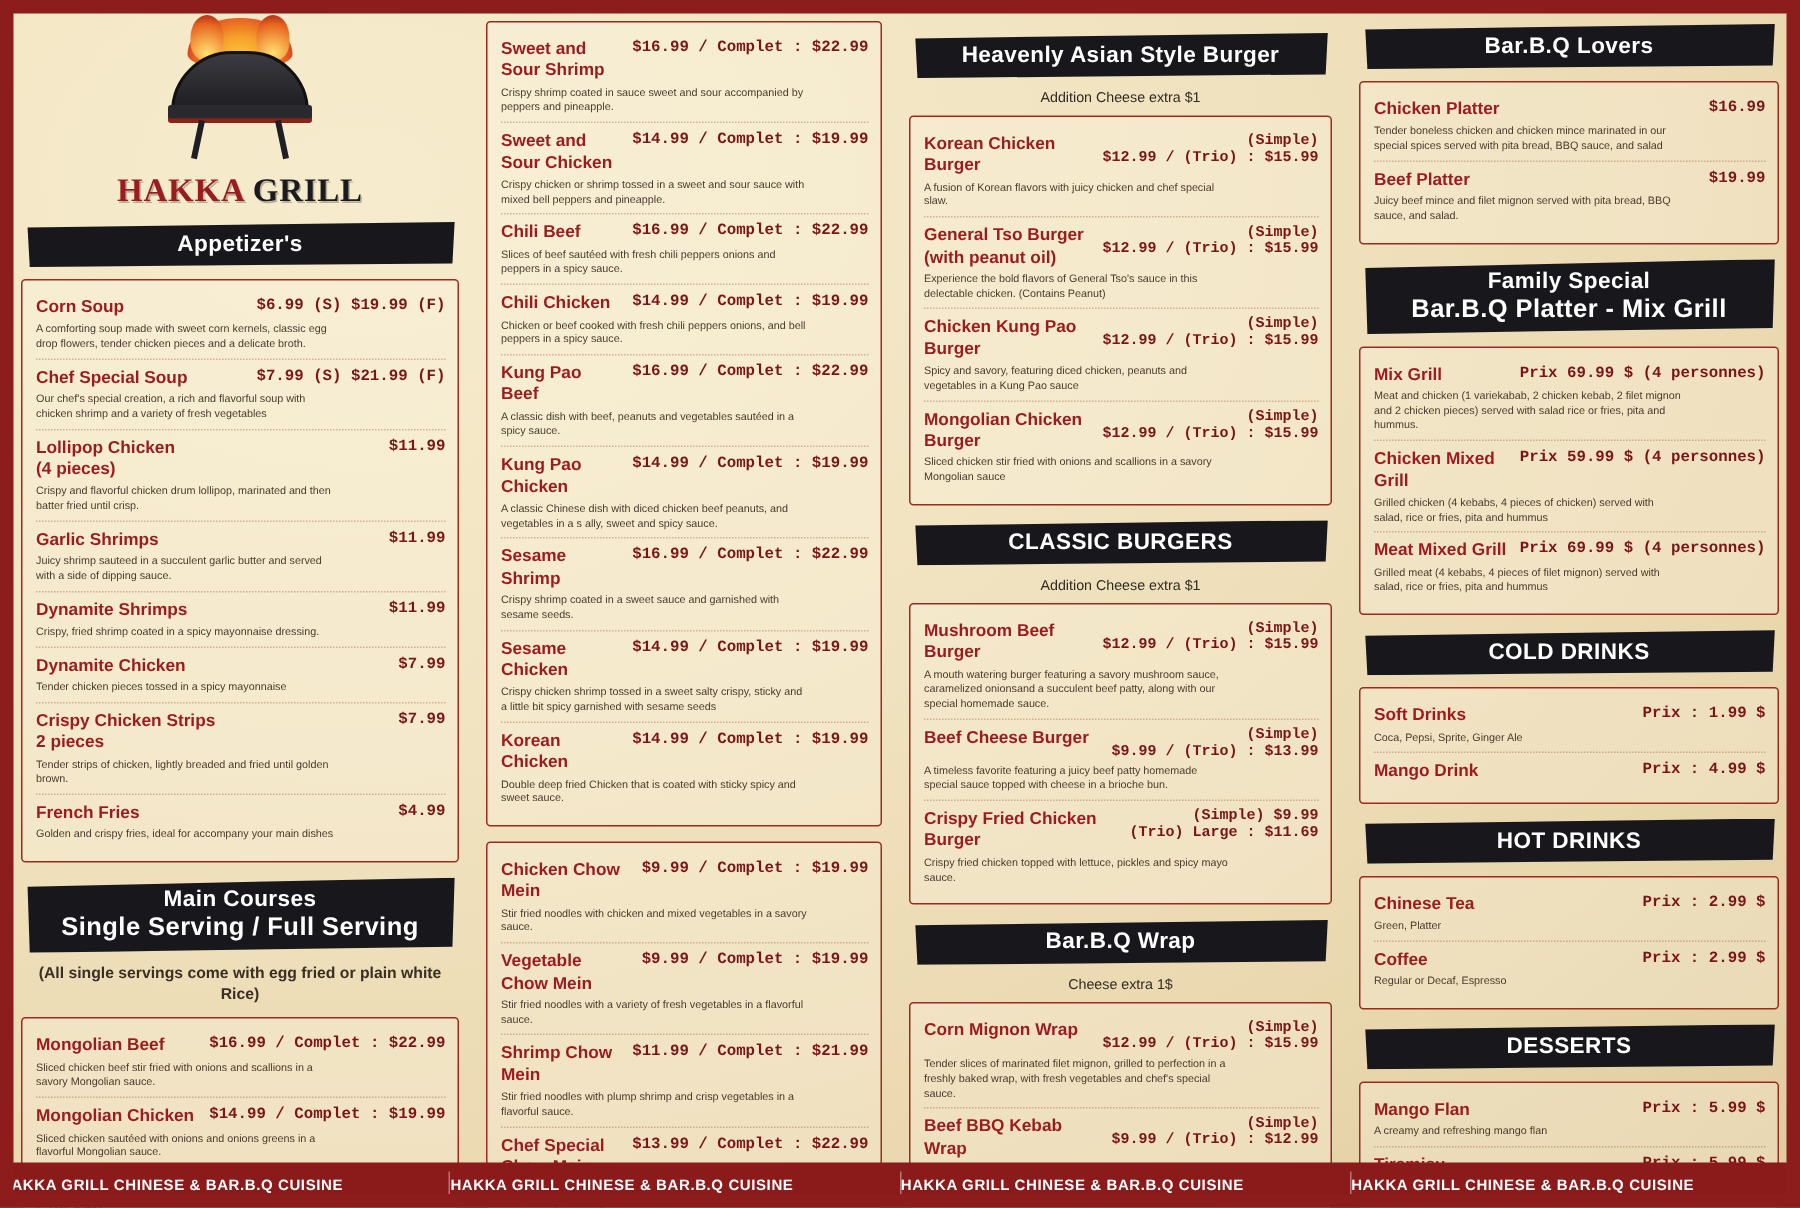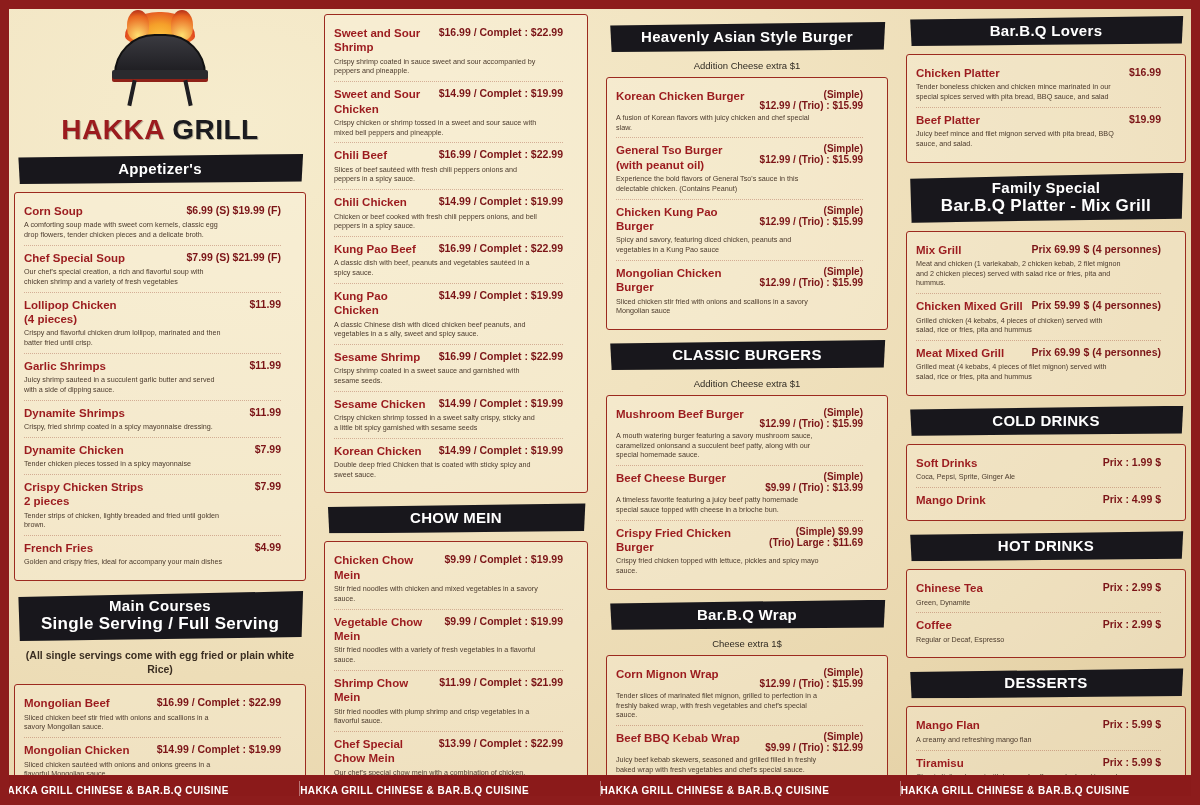--- a/index.html
+++ b/index.html
@@ -41,35 +41,35 @@
     letter-spacing:.3px;
     clip-path: polygon(1.5% 12%, 99% 0%, 98.5% 92%, 2% 100%);
     box-shadow:0 2px 3px rgba(0,0,0,.25);
   }
   .ribbon .t1 { font-size:15px; display:block; }
   .ribbon .t2 { font-size:17px; display:block; }
 
   .section-box {
     border:1.5px solid #9c2a1f;
     border-radius:3px;
-    padding:6px 24px 8px 9px;
+    padding:6px 8px 8px 9px;
     margin:0 4px 10px 4px;
     background:rgba(255,252,240,.25);
   }
 
   .item { padding:5px 0 5px 0; }
   .item + .item { border-top:1px dotted rgba(150,60,40,.35); }
   .item-head {
     display:flex; justify-content:space-between; align-items:flex-start; gap:6px;
   }
   .item-name {
     color:#9b1b1e; font-weight:bold; font-size:11.5px; line-height:1.25;
   }
   .item-price {
-    color:#7b1417; font-weight:bold; font-size:10.5px; white-space:nowrap; text-align:left;
+    color:#7b1417; font-weight:bold; font-size:10.5px; white-space:nowrap; text-align:left;font-family:Liberation Mono, monospace;
   }
   .item-desc {
     color:#4b3a2c; font-size:7.2px; line-height:1.35; margin-top:2px; max-width:205px;
   }
   .note {
     text-align:center; font-size:10.5px; color:#3b2e22; font-weight:bold;
     margin:2px 4px 8px 4px; line-height:1.3;
   }
   .subnote { text-align:center; font-size:9.5px; color:#2f2a22; font-weight:normal; margin:0 0 6px 0; }
 
@@ -109,22 +109,22 @@
     position:absolute; left:50%; top:68px; transform:translateX(-50%);
     width:80px; height:26px;
   }
   .grill .legs:before, .grill .legs:after {
     content:""; position:absolute; top:0; width:4px; height:26px; background:#1f1e22;
   }
   .grill .legs:before { left:10px; transform:rotate(12deg); }
   .grill .legs:after { right:10px; transform:rotate(-12deg); }
 
   .brand {
-    font-size:28px; font-weight:bold; color:#9b1b1e; letter-spacing:.5px;
-    margin-top:6px; text-shadow:1px 1px 0 rgba(0,0,0,.25);
+    font-size:22px; font-weight:bold; color:#9b1b1e; letter-spacing:.5px;
+    margin-top:6px; text-shadow:1px 1px 0 rgba(0,0,0,.25);font-family:Liberation Serif, serif;
   }
   .brand .dark { color:#1b1b1f; }
 
   .footer {
     position:absolute; left:0; bottom:0; width:1200px; height:30px;
     background:#8b1a1a;
     display:flex; align-items:center;
   }
   .footer div {
     flex:1; text-align:left; color:#fff; font-size:10px; font-weight:bold; letter-spacing:.4px;
@@ -352,23 +352,20 @@
             <div class="item-head">
               <div class="item-name">Korean Chicken</div>
               <div class="item-price price-col">
                 <span>$14.99 / Complet : $19.99</span>
               </div>
             </div>
             <div class="item-desc">Double deep fried Chicken that is coated with sticky spicy and sweet sauce.</div>
           </div>
         </div>
 
-      <div class="ribbon">
-        <span class="t1">CHOW MEIN</span>
-      </div>
       <div class="section-box" id="chow-mein-list">
           <div class="item">
             <div class="item-head">
               <div class="item-name">Chicken Chow Mein</div>
               <div class="item-price price-col">
                 <span>$9.99 / Complet : $19.99</span>
               </div>
             </div>
             <div class="item-desc">Stir fried noodles with chicken and mixed vegetables in a savory sauce.</div>
           </div>
@@ -616,21 +613,21 @@
         <span class="t1">HOT DRINKS</span>
       </div>
       <div class="section-box" id="hot-drinks-list">
           <div class="item">
             <div class="item-head">
               <div class="item-name">Chinese Tea</div>
               <div class="item-price price-col">
                 <span>Prix : 2.99 $</span>
               </div>
             </div>
-            <div class="item-desc">Green, Dynamite</div>
+            <div class="item-desc">Green, Platter</div>
           </div>
           <div class="item">
             <div class="item-head">
               <div class="item-name">Coffee</div>
               <div class="item-price price-col">
                 <span>Prix : 2.99 $</span>
               </div>
             </div>
             <div class="item-desc">Regular or Decaf, Espresso</div>
           </div>

